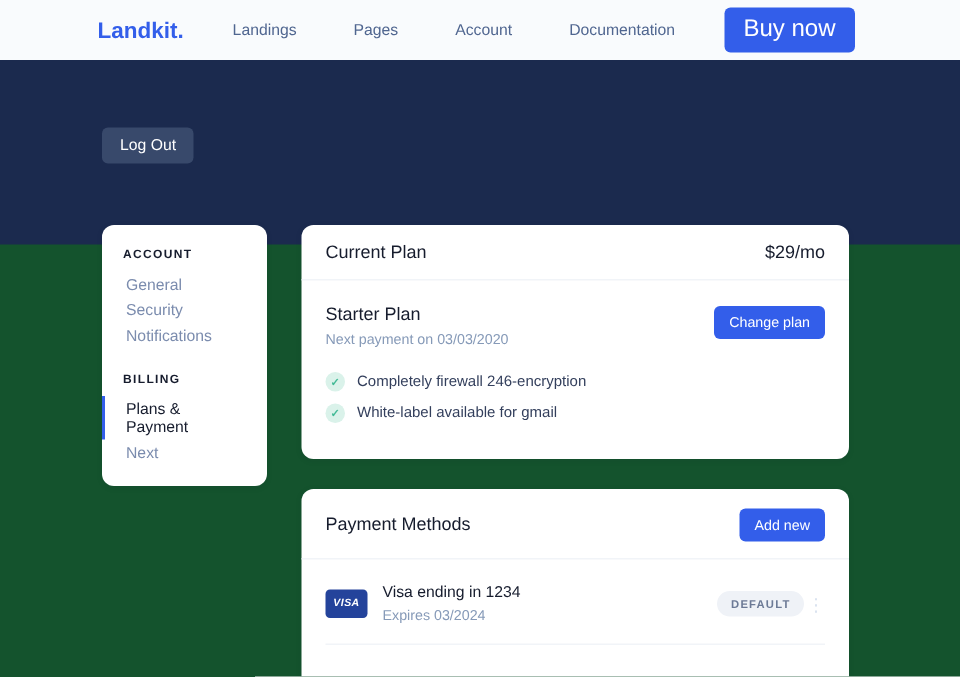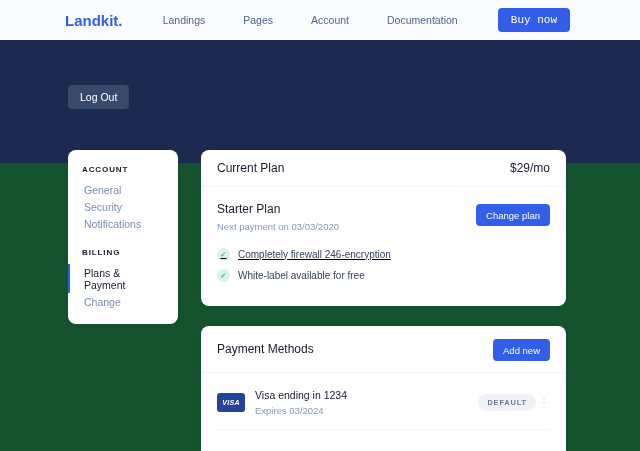--- a/index.html
+++ b/index.html
@@ -8,21 +8,21 @@
   .page { position:relative; width:640px; height:451px; background:#14532d; overflow:hidden; margin:0 auto; }
 
   
   .navbar { height:40px; display:flex; align-items:center; justify-content:space-between;
             padding:0 70px 0 65px; background:#f9fbfd; }
   .logo { color:#335eea; font-weight:bold; font-size:15px; cursor:pointer; }
   .nav-links { display:flex; gap:38px; }
   .nav-links a { font-size:10.5px; color:#506690; text-decoration:none; cursor:pointer; }
   .btn { border:none; cursor:pointer; font-family:inherit; display:inline-block; }
   .btn-primary { background:#335eea; color:#fff; border-radius:4px; }
-  .btn-buy { font-size:11px; padding:6px 13px;font-family:Liberation Mono, monospace; }
+  .btn-buy { font-size:16px; padding:6px 13px; }
 
   
   .hero { height:123px; background:#1b2a4e; display:flex; align-items:center;
           justify-content:space-between; padding:0 70px 0 68px; }
   .hero-title { color:#ffffff; font-size:21px; font-weight:500; letter-spacing:.2px; }
   .hero-sub { color:#869ab8; font-size:11px; margin-top:8px; }
   .btn-logout { background:rgba(134,154,184,0.28); color:#ffffff; font-size:10.5px;
                 padding:6px 12px; border-radius:4px; margin-bottom:10px; }
 
   
@@ -46,21 +46,21 @@
   .divider { height:1px; background:#f1f4f8; }
   .card-body { padding:15px 16px 16px; }
 
   .plan-row { display:flex; align-items:flex-start; justify-content:space-between; }
   .plan-name { font-size:12px; color:#161c2d; }
   .plan-next { font-size:9.5px; color:#869ab8; margin-top:5px; }
   .btn-sm { font-size:9.5px; padding:5.5px 10px; margin-top:2px; }
 
   .features { list-style:none; margin-top:16px; }
   .features li { display:flex; align-items:center; margin-top:9px; height:12px; margin-bottom:9px; }
-  .features li:first-child { margin-top:4px;text-decoration:underline; }
+  .features li:first-child { margin-top:4px; }
   .check { width:13px; height:13px; border-radius:50%; background:#daf2ea; color:#42ba96;
            display:inline-flex; align-items:center; justify-content:center; flex:0 0 13px; }
   .check::before { content:"\2713"; font-size:7.5px; font-weight:bold; }
   .feat-label { font-size:10px; color:#333f5c; margin-left:8px; }
 
   .pm-card { margin-top:20px; }
   .pm-body { padding:16px; }
   .pm-row { display:flex; align-items:center; }
   .brand-icon { width:28px; height:19px; border-radius:3px; flex:0 0 28px;
                 display:flex; align-items:center; justify-content:center; position:relative; }
@@ -98,21 +98,21 @@
 
   <main class="content">
 
     <aside class="card sidebar">
       <div class="side-heading">ACCOUNT</div>
       <a class="side-item">General</a>
       <a class="side-item">Security</a>
       <a class="side-item">Notifications</a>
       <div class="side-heading mt">BILLING</div>
       <a class="side-item active">Plans &amp; Payment</a>
-      <a class="side-item">Change</a>
+      <a class="side-item">Next</a>
     </aside>
 
     <div class="main-col">
 
       <div class="card">
         <div class="card-header">
           <span class="card-title">Current Plan</span>
           <span class="card-price">$29/mo</span>
         </div>
         <div class="divider"></div>
@@ -124,21 +124,21 @@
             </div>
             <button class="btn btn-primary btn-sm">Change plan</button>
           </div>
           <ul class="features">
             <li>
               <span class="check"></span>
               <span class="feat-label">Completely firewall 246-encryption</span>
             </li>
             <li>
               <span class="check"></span>
-              <span class="feat-label">White-label available for free</span>
+              <span class="feat-label">White-label available for gmail</span>
             </li>
           </ul>
         </div>
       </div>
 
       <div class="card pm-card">
         <div class="card-header">
           <span class="card-title">Payment Methods</span>
           <button class="btn btn-primary btn-sm">Add new</button>
         </div>

